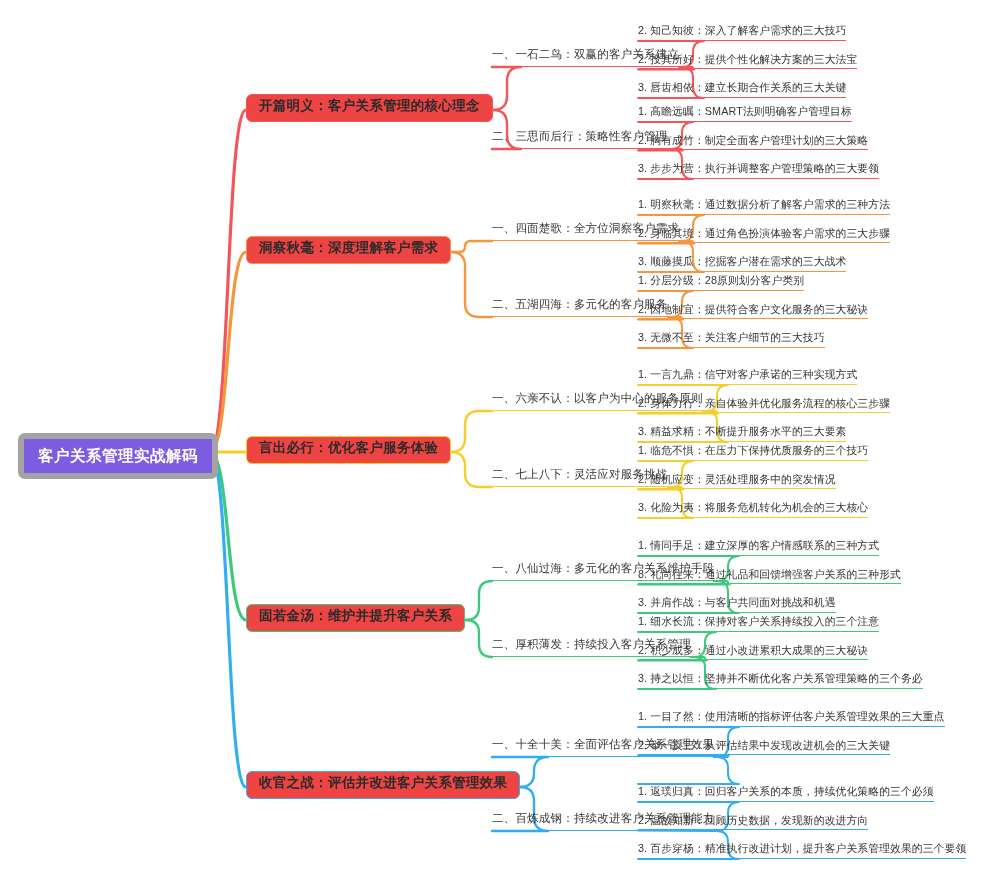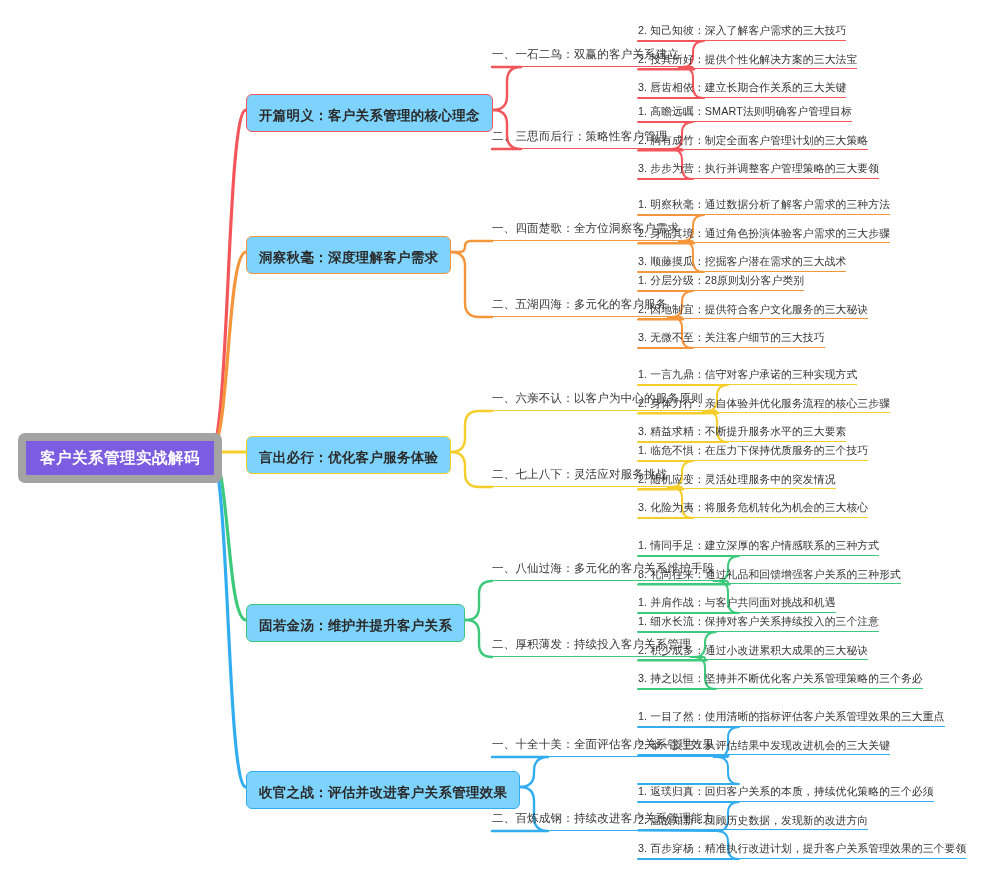--- a/index.html
+++ b/index.html
@@ -26,40 +26,40 @@
     height: 881px;
     pointer-events: none;
   }
   .node {
     position: absolute;
     box-sizing: border-box;
     white-space: nowrap;
   }
   
   .root-node {
-    border: 8px solid #a3a3a3;
+    border: 6px solid #a3a3a3;
     background: #7C5CE0;
     color: #ffffff;
     border-radius: 7px;
     font-size: 15.5px;
     font-weight: 700;
     letter-spacing: 0.5px;
     padding: 9px 14px 10px 14px;
     line-height: 1;
     text-align: center;
   }
   
   .b1-node {
     border: 1.6px solid currentColor;
-    background: #7dd3fc;
+    background: #ef4444;
     border-radius: 6px;
     font-size: 13.5px;
     font-weight: 700;
     color: #2b2b2b;
-    padding: 14px 12px 9px 12px;
+    padding: 4px 12px 9px 12px;
     line-height: 1;
     letter-spacing: 0.3px;
   }
   .b1-node .txt { color: #2b2b2b; }
   
   .b2-node {
     font-size: 11.5px;
     color: #333333;
     line-height: 1;
     padding-bottom: 5px;
@@ -311,21 +311,21 @@
     <div class="node b3-node" style="color: rgb(245, 206, 43); left: 638px; top: 397.5px;"><span class="txt">2. 身体力行：亲自体验并优化服务流程的核心三步骤</span></div>
     <div class="node b3-node" style="color: rgb(245, 206, 43); left: 638px; top: 426px;"><span class="txt">3. 精益求精：不断提升服务水平的三大要素</span></div>
     <div class="node b2-node" style="color: rgb(245, 206, 43); left: 492px; top: 469px;"><span class="txt">二、七上八下：灵活应对服务挑战</span></div>
     <div class="node b3-node" style="color: rgb(245, 206, 43); left: 638px; top: 445px;"><span class="txt">1. 临危不惧：在压力下保持优质服务的三个技巧</span></div>
     <div class="node b3-node" style="color: rgb(245, 206, 43); left: 638px; top: 473.5px;"><span class="txt">2. 随机应变：灵活处理服务中的突发情况</span></div>
     <div class="node b3-node" style="color: rgb(245, 206, 43); left: 638px; top: 502px;"><span class="txt">3. 化险为夷：将服务危机转化为机会的三大核心</span></div>
     <div class="node b1-node" style="color: rgb(60, 201, 123); left: 246px; top: 603.5px;"><span class="txt">固若金汤：维护并提升客户关系</span></div>
     <div class="node b2-node" style="color: rgb(60, 201, 123); left: 492px; top: 563px;"><span class="txt">一、八仙过海：多元化的客户关系维护手段</span></div>
     <div class="node b3-node" style="color: rgb(60, 201, 123); left: 638px; top: 540px;"><span class="txt">1. 情同手足：建立深厚的客户情感联系的三种方式</span></div>
     <div class="node b3-node" style="color: rgb(60, 201, 123); left: 638px; top: 568.5px;"><span class="txt">8. 礼尚往来：通过礼品和回馈增强客户关系的三种形式</span></div>
-    <div class="node b3-node" style="color: rgb(60, 201, 123); left: 638px; top: 597px;"><span class="txt">1. 并肩作战：与客户共同面对挑战和机遇</span></div>
+    <div class="node b3-node" style="color: rgb(60, 201, 123); left: 638px; top: 597px;"><span class="txt">3. 并肩作战：与客户共同面对挑战和机遇</span></div>
     <div class="node b2-node" style="color: rgb(60, 201, 123); left: 492px; top: 639px;"><span class="txt">二、厚积薄发：持续投入客户关系管理</span></div>
     <div class="node b3-node" style="color: rgb(60, 201, 123); left: 638px; top: 616px;"><span class="txt">1. 细水长流：保持对客户关系持续投入的三个注意</span></div>
     <div class="node b3-node" style="color: rgb(60, 201, 123); left: 638px; top: 644.5px;"><span class="txt">2. 积少成多：通过小改进累积大成果的三大秘诀</span></div>
     <div class="node b3-node" style="color: rgb(60, 201, 123); left: 638px; top: 673px;"><span class="txt">3. 持之以恒：坚持并不断优化客户关系管理策略的三个务必</span></div>
     <div class="node b1-node" style="color: rgb(50, 174, 240); left: 246px; top: 770.5px;"><span class="txt">收官之战：评估并改进客户关系管理效果</span></div>
     <div class="node b2-node" style="color: rgb(50, 174, 240); left: 492px; top: 739px;"><span class="txt">一、十全十美：全面评估客户关系管理效果</span></div>
     <div class="node b3-node" style="color: rgb(50, 174, 240); left: 638px; top: 711px;"><span class="txt">1. 一目了然：使用清晰的指标评估客户关系管理效果的三大重点</span></div>
     <div class="node b3-node" style="color: rgb(50, 174, 240); left: 638px; top: 739.5px;"><span class="txt">2. 举一反三：从评估结果中发现改进机会的三大关键</span></div>
     <div class="node b2-node" style="color: rgb(50, 174, 240); left: 492px; top: 813px;"><span class="txt">二、百炼成钢：持续改进客户关系管理能力</span></div>
     <div class="node b3-node" style="color: rgb(50, 174, 240); left: 638px; top: 786px;"><span class="txt">1. 返璞归真：回归客户关系的本质，持续优化策略的三个必须</span></div>

